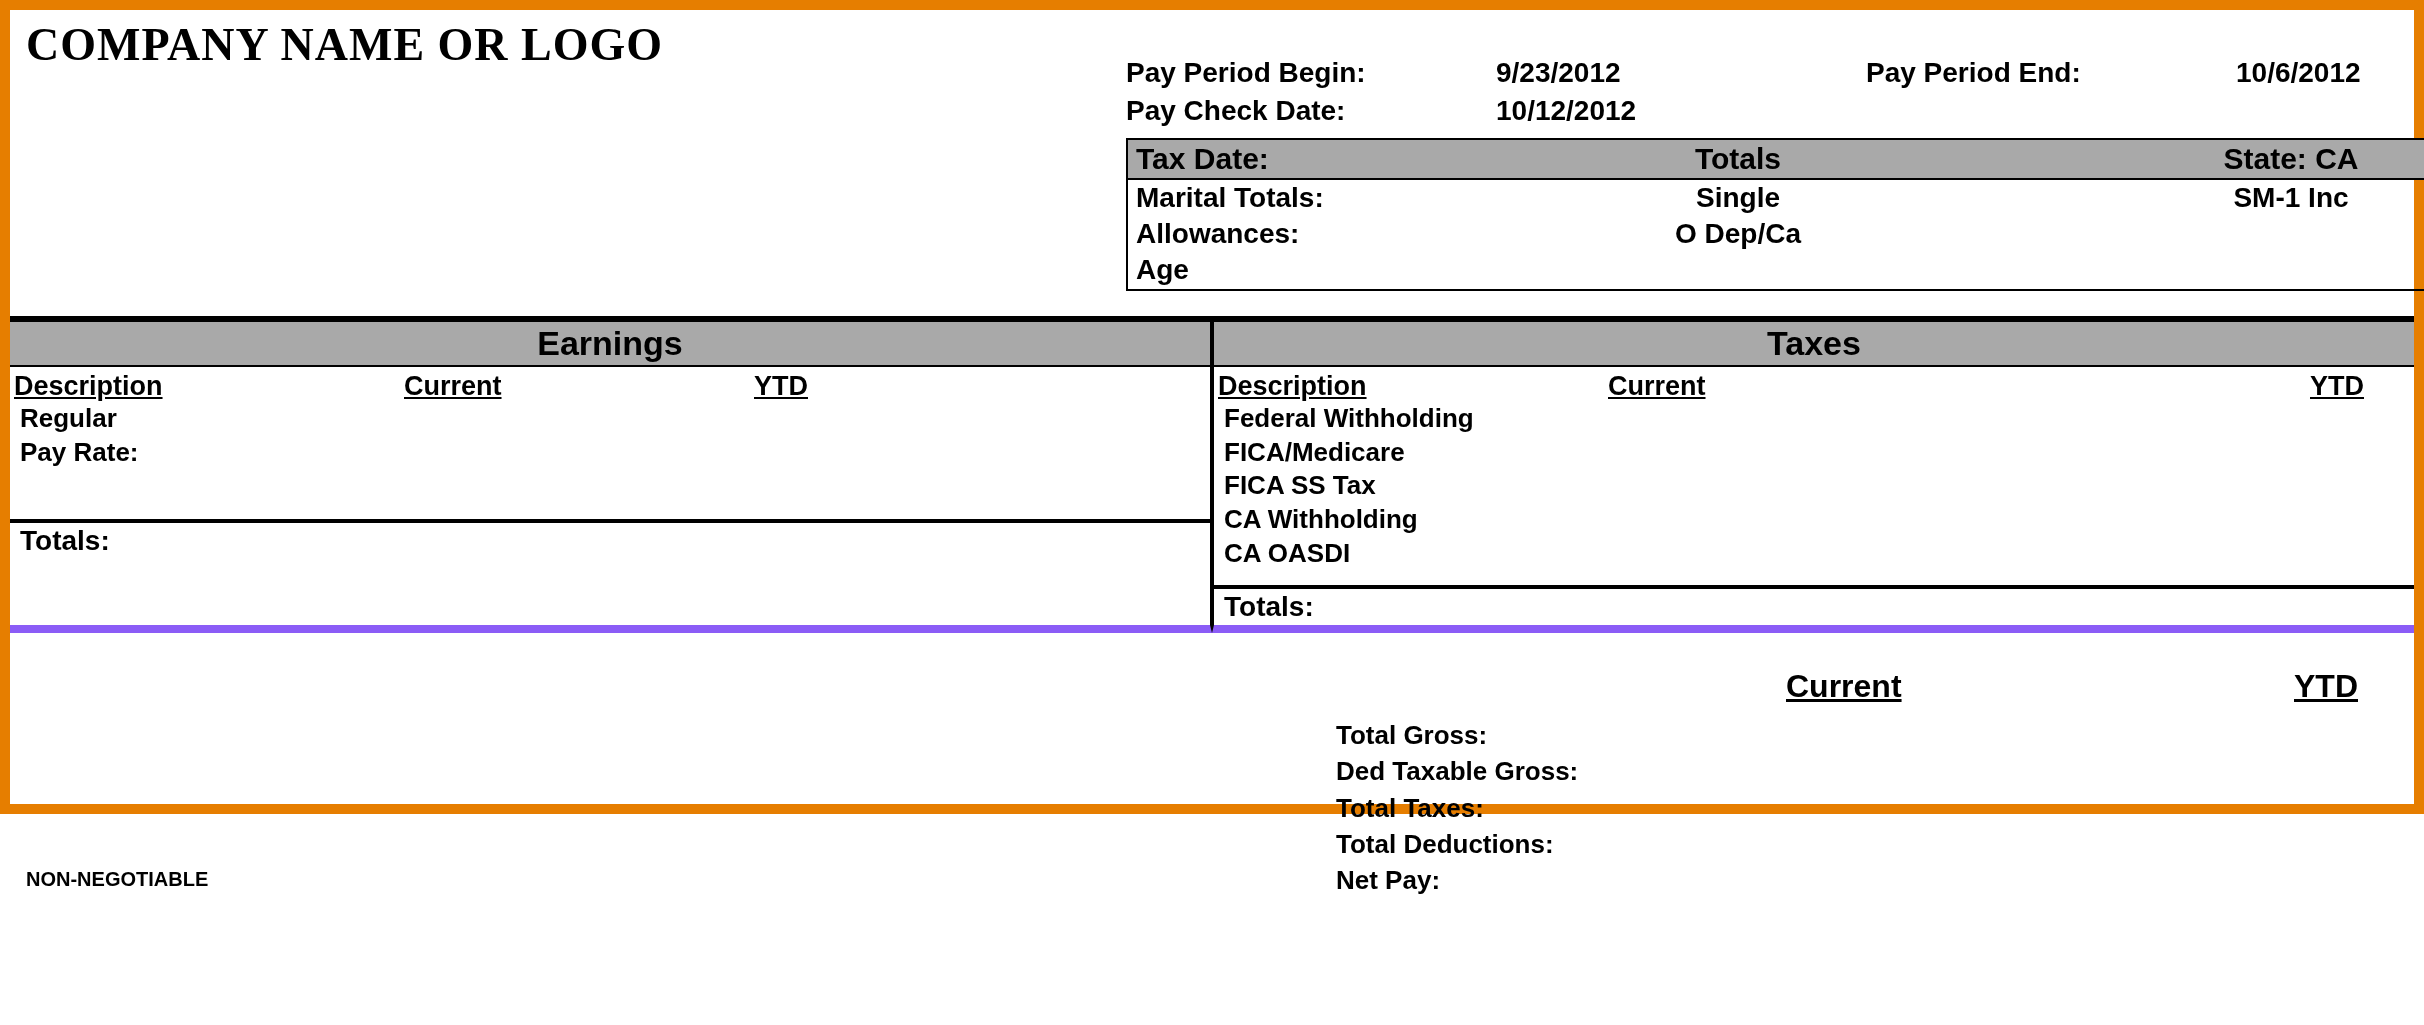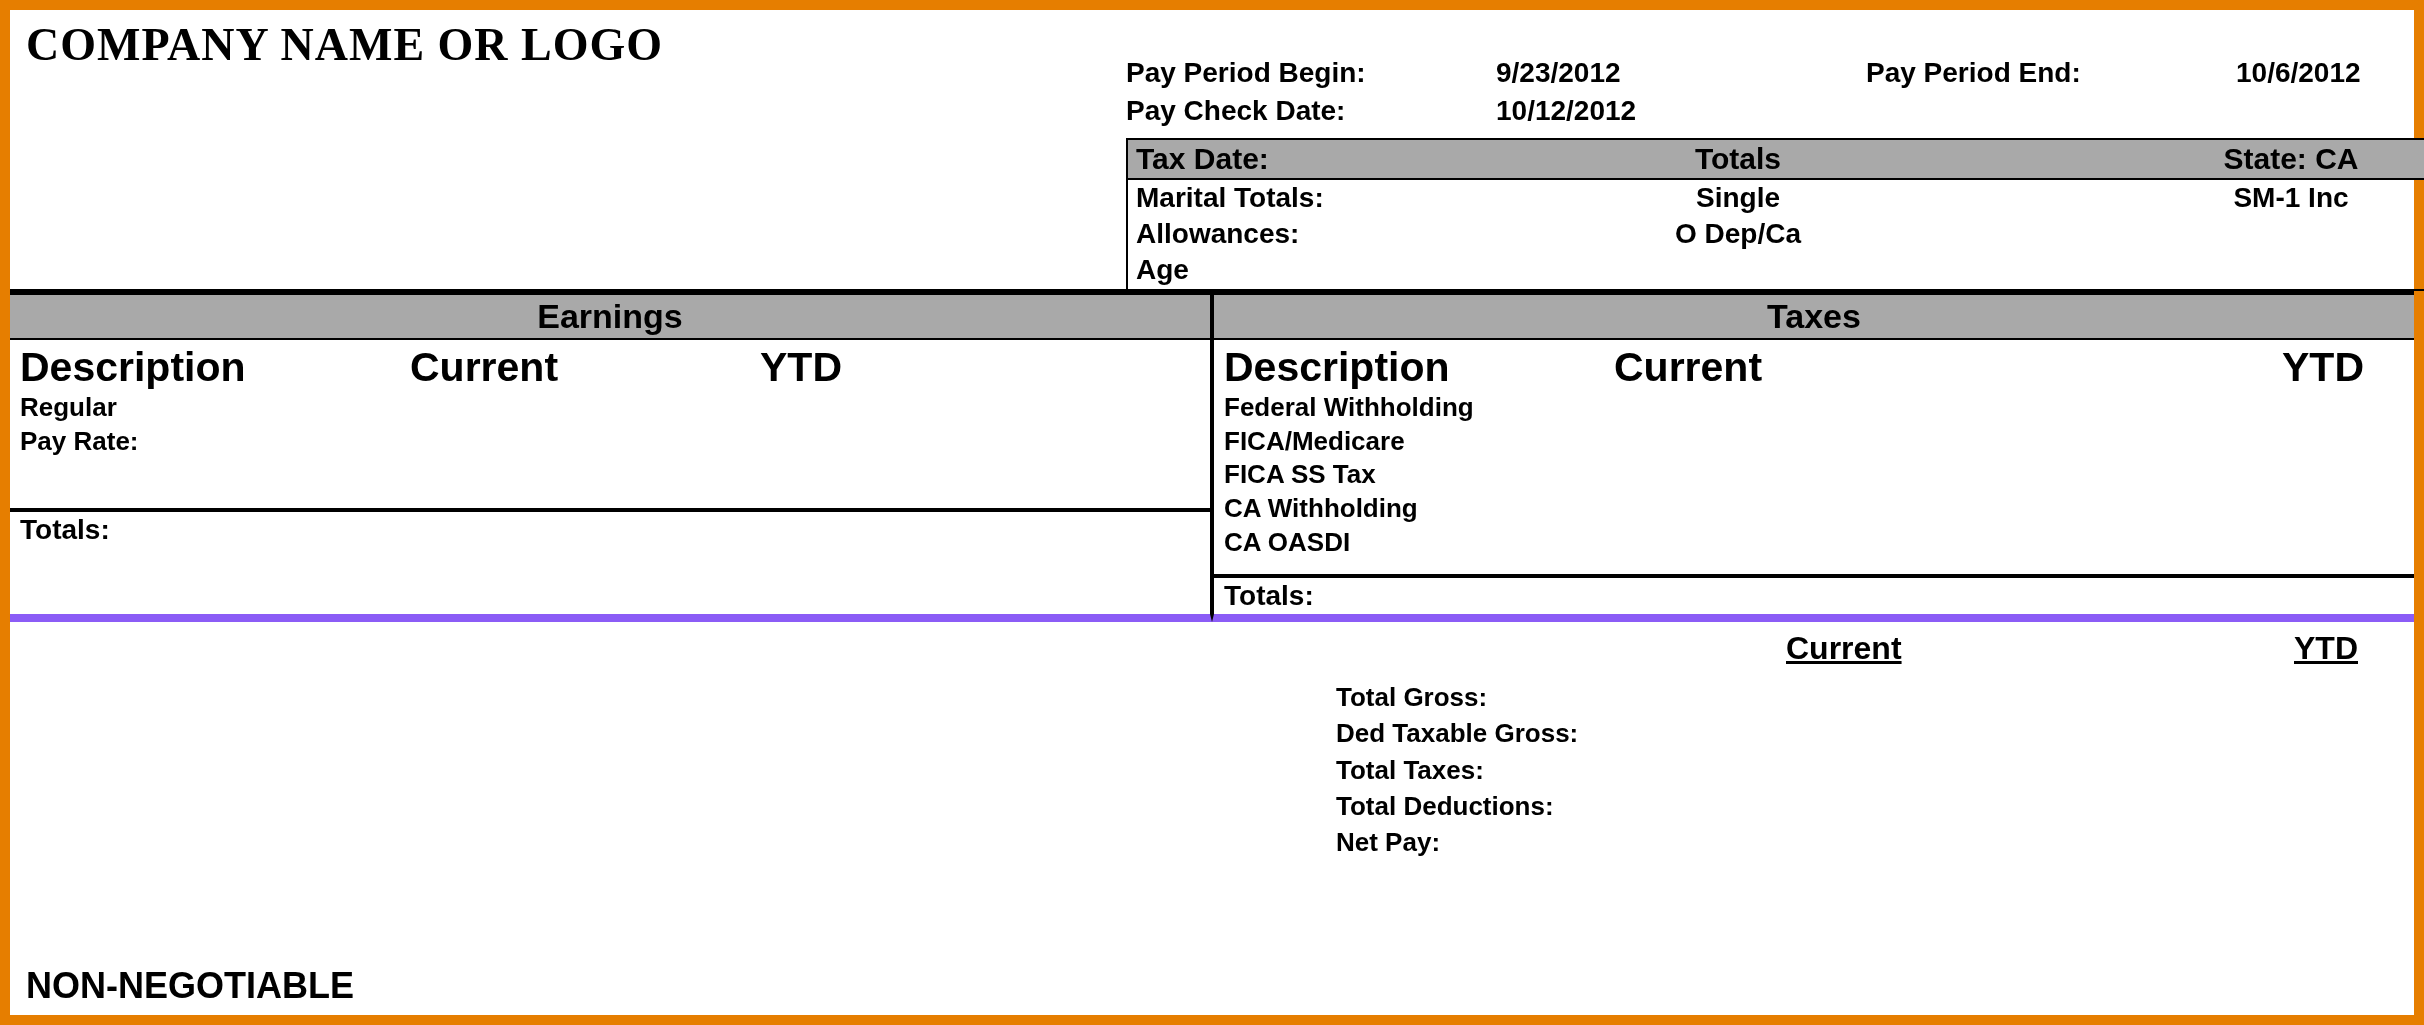--- a/index.html
+++ b/index.html
@@ -4,25 +4,26 @@
 <style>
   * { box-sizing: border-box; margin: 0; padding: 0; }
   body {
     font-family: Arial, Helvetica, sans-serif;
     background: #fff;
     width: 2424px;
     height: 1025px;
   }
   .paystub {
     width: 2424px;
-    height: 1025px;
+    height: 814px;
     border: 10px solid #e67e00;
     background: #fff;
     display: flex;
     flex-direction: column;
+    gap: 27px;
   }
   .top-section {
     display: flex;
     padding: 8px 16px 0 16px;
   }
   .left-block { flex: 0 0 1100px; }
   .company-name {
     font-family: "Times New Roman", serif;
     font-size: 46px;
     font-weight: bold;
@@ -76,23 +77,24 @@
   .band {
     background: #a9a9a9;
     font-size: 34px;
     font-weight: bold;
     text-align: center;
     border-bottom: 2px solid #000;
     padding: 2px 0;
   }
   .col-head {
     display: flex;
-    font-size: 41px;
-    font-weight: bold;
-    padding: 4px 10px 0 10px;
+    font-size: 27px;
+    font-weight: bold;
+    text-decoration: underline;
+    padding: 4px 10px 0 4px;
   }
   .ch-desc { flex: 0 0 390px; }
   .ch-cur  { flex: 0 0 350px; }
   .ch-ytd  { flex: 1; text-align: left; }
   .items {
     font-size: 26px;
     font-weight: bold;
     padding: 0 10px 50px 10px;
     line-height: 1.3;
   }
@@ -102,21 +104,21 @@
     font-weight: bold;
     padding: 2px 10px;
   }
 
   .summary-section {
     display: flex;
     flex: 1;
     padding: 8px 16px 0 16px;
   }
   .sum-left { flex: 0 0 1200px; display:flex; flex-direction:column; justify-content:flex-end;}
-  .nonneg { font-size: 36px; font-weight: bold; padding-bottom: 8px;}
+  .nonneg { font-size: 20px; font-weight: bold; padding-bottom: 8px;}
   .sum-right { flex: 1; }
   .sum-head {
     display: flex;
     font-size: 32px;
     font-weight: bold;
     text-decoration: underline;
   }
   .sh-lbl { flex: 0 0 560px; }
   .sh-cur { flex: 0 0 420px; }
   .sh-ytd { flex: 1; }

